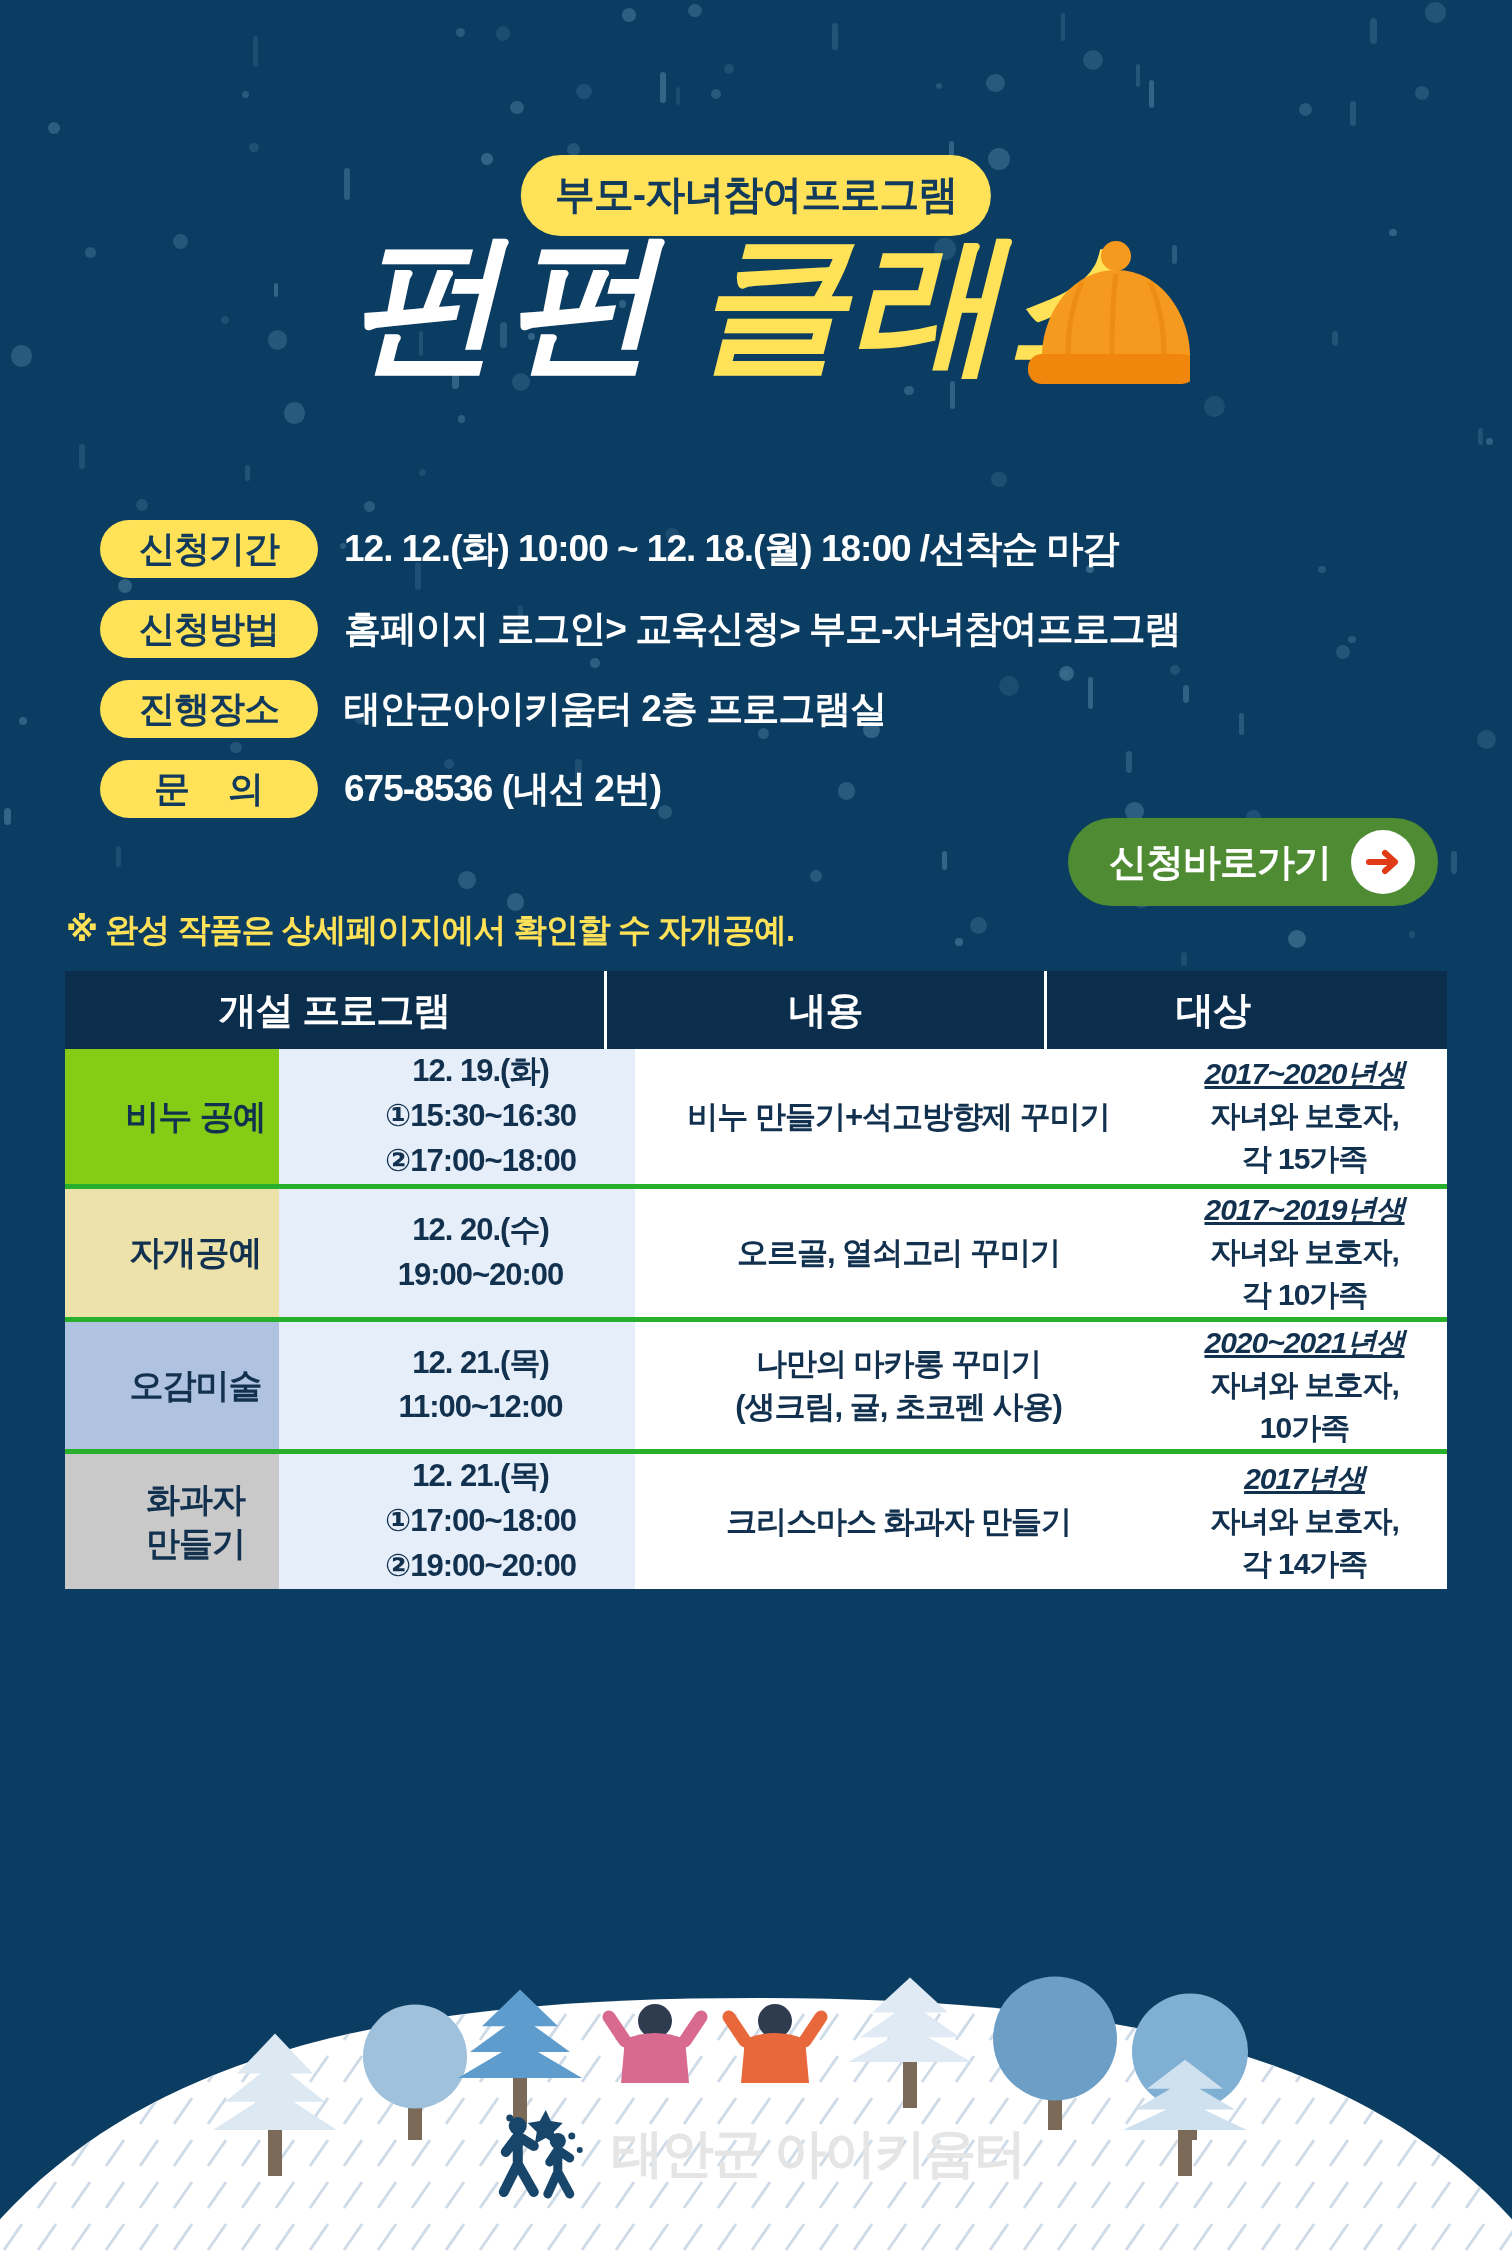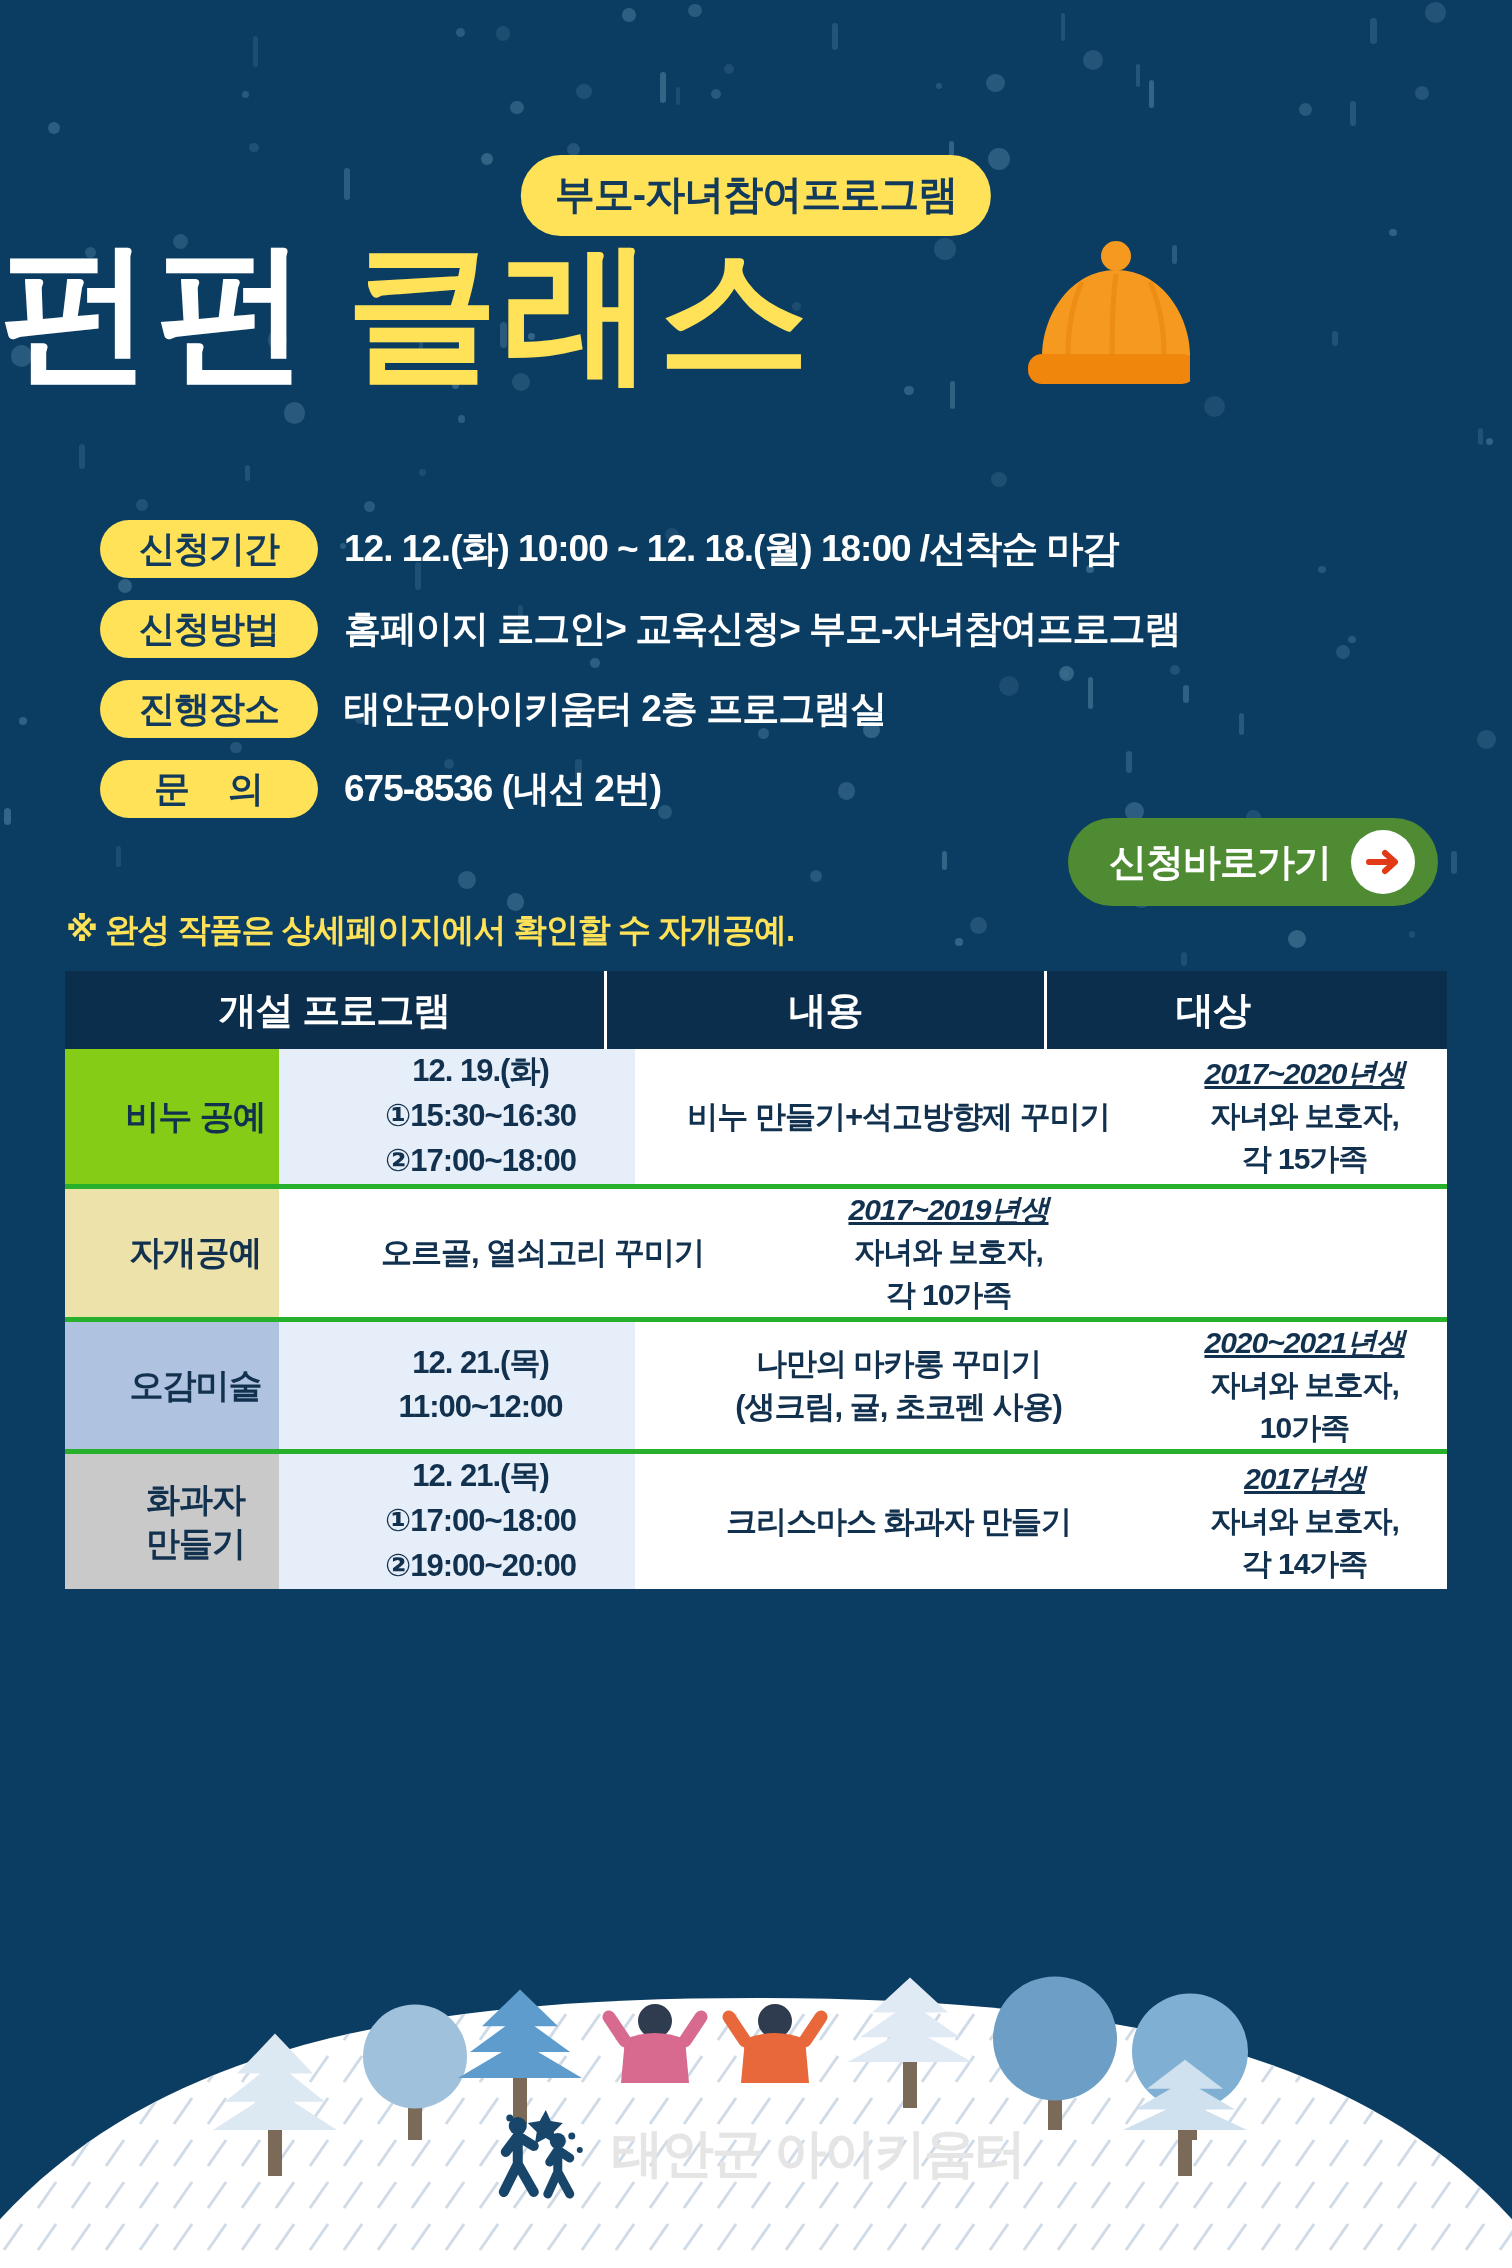--- a/index.html
+++ b/index.html
@@ -30,23 +30,24 @@
     color:#123a5c;
     border-radius:40px;
     padding:12px 34px 14px;
     font-size:40px; font-weight:bold; letter-spacing:-1px;
     white-space:nowrap;
     z-index:5;
   }
 
   
   .title-wrap{
-    position:absolute; top:235px; left:0; right:0;
-    display:flex; align-items:center; 
+    position:absolute; top:226px; left:0; right:0;
+    display:flex; align-items:center; justify-content:center;
     z-index:4;
+    font-style:italic;
   }
   .title{
     font-size:152px; font-weight:bold; letter-spacing:4px;
     line-height:1;
     white-space:nowrap;
   }
   .t-white{ color:#ffffff; }
   .t-yellow{ color:#ffe257; margin-left:34px; }
 
   
@@ -339,20 +340,24 @@
           </div>
           <div class="cell target">
             <span class="yr">2017~2020년생</span>
             <div>자녀와 보호자,</div>
             <div>각 15가족</div>
           </div>
         </div>
         <div class="trow">
           <div class="cell prog" style="background: rgb(237, 227, 170);">
             <div>자개공예</div>
+          </div>
+          <div class="cell when">
+            <div>12. 20.(수)</div>
+            <div>19:00~20:00</div>
           </div>
           <div class="cell content">
             <div>오르골, 열쇠고리 꾸미기</div>
           </div>
           <div class="cell target">
             <span class="yr">2017~2019년생</span>
             <div>자녀와 보호자,</div>
             <div>각 10가족</div>
           </div>
         </div>

